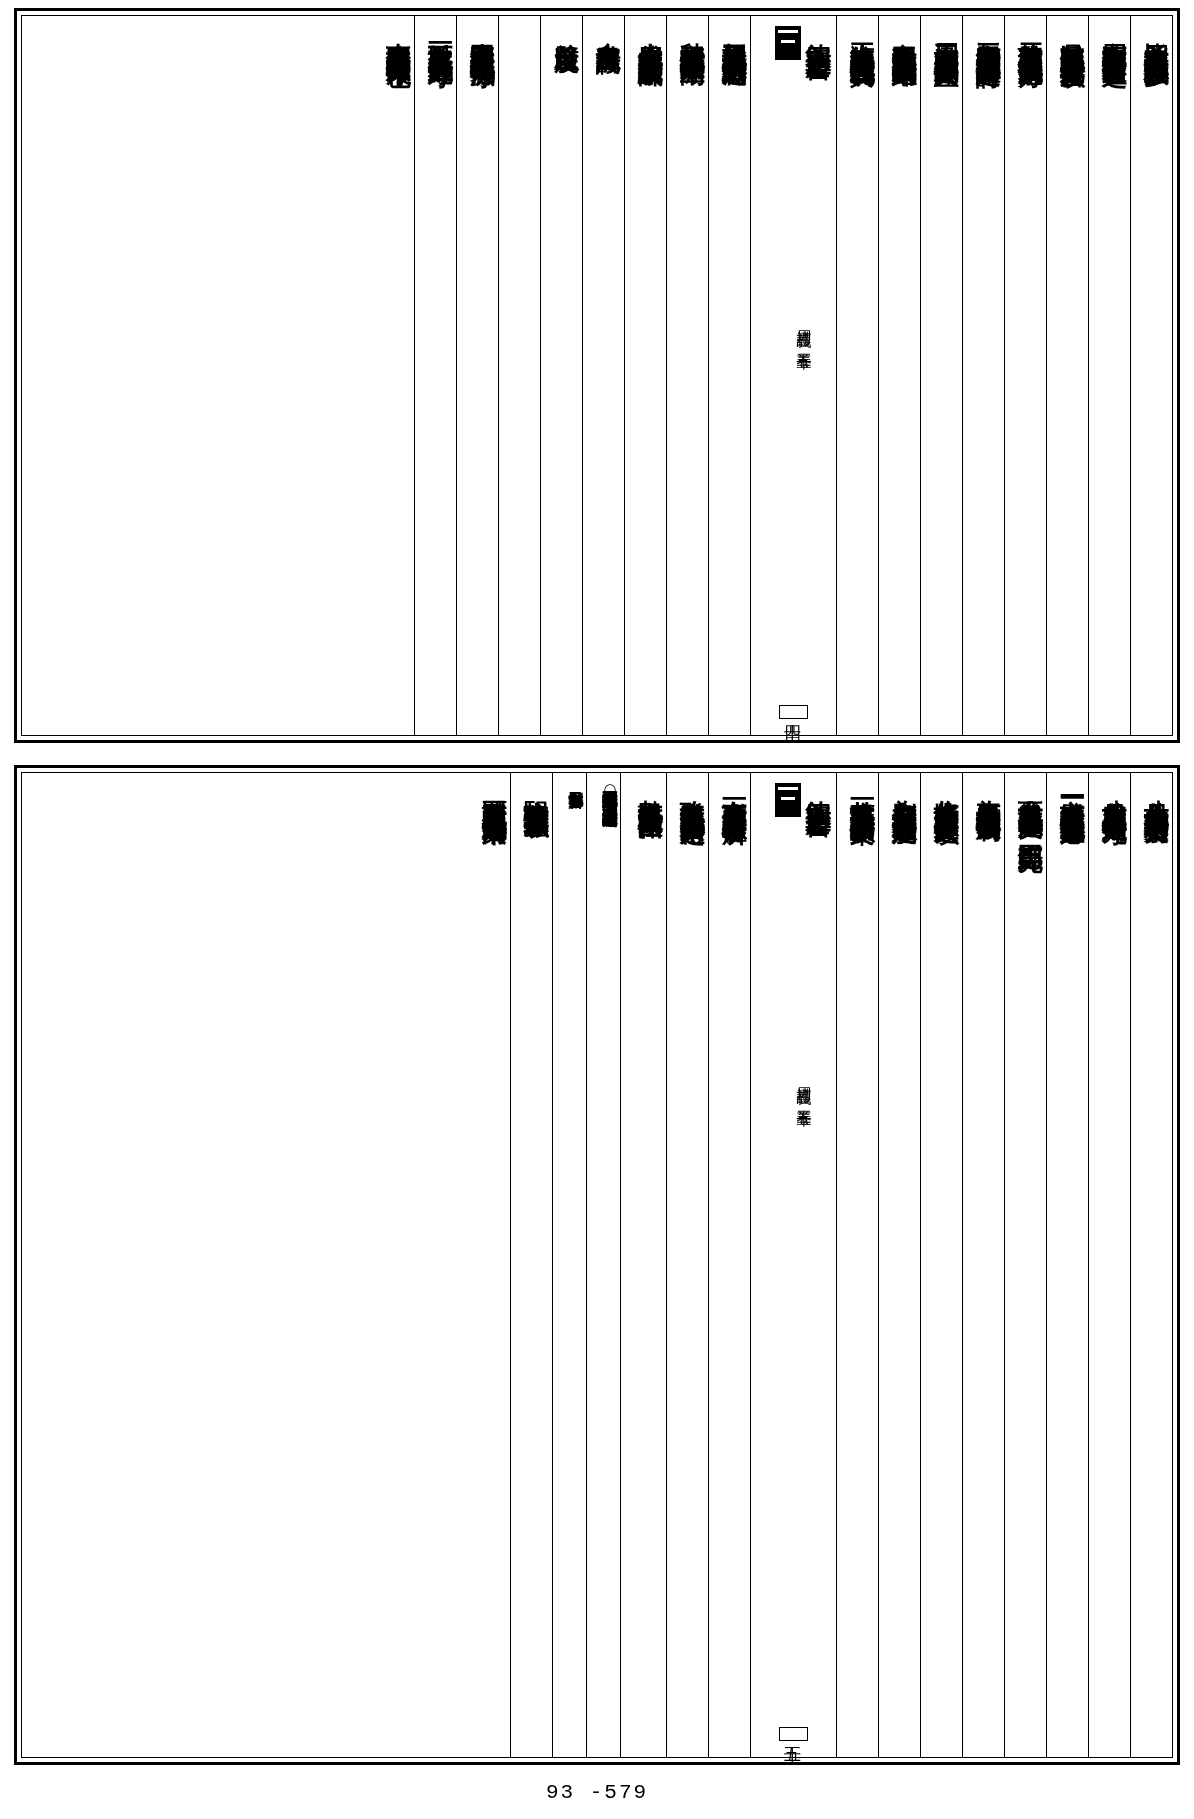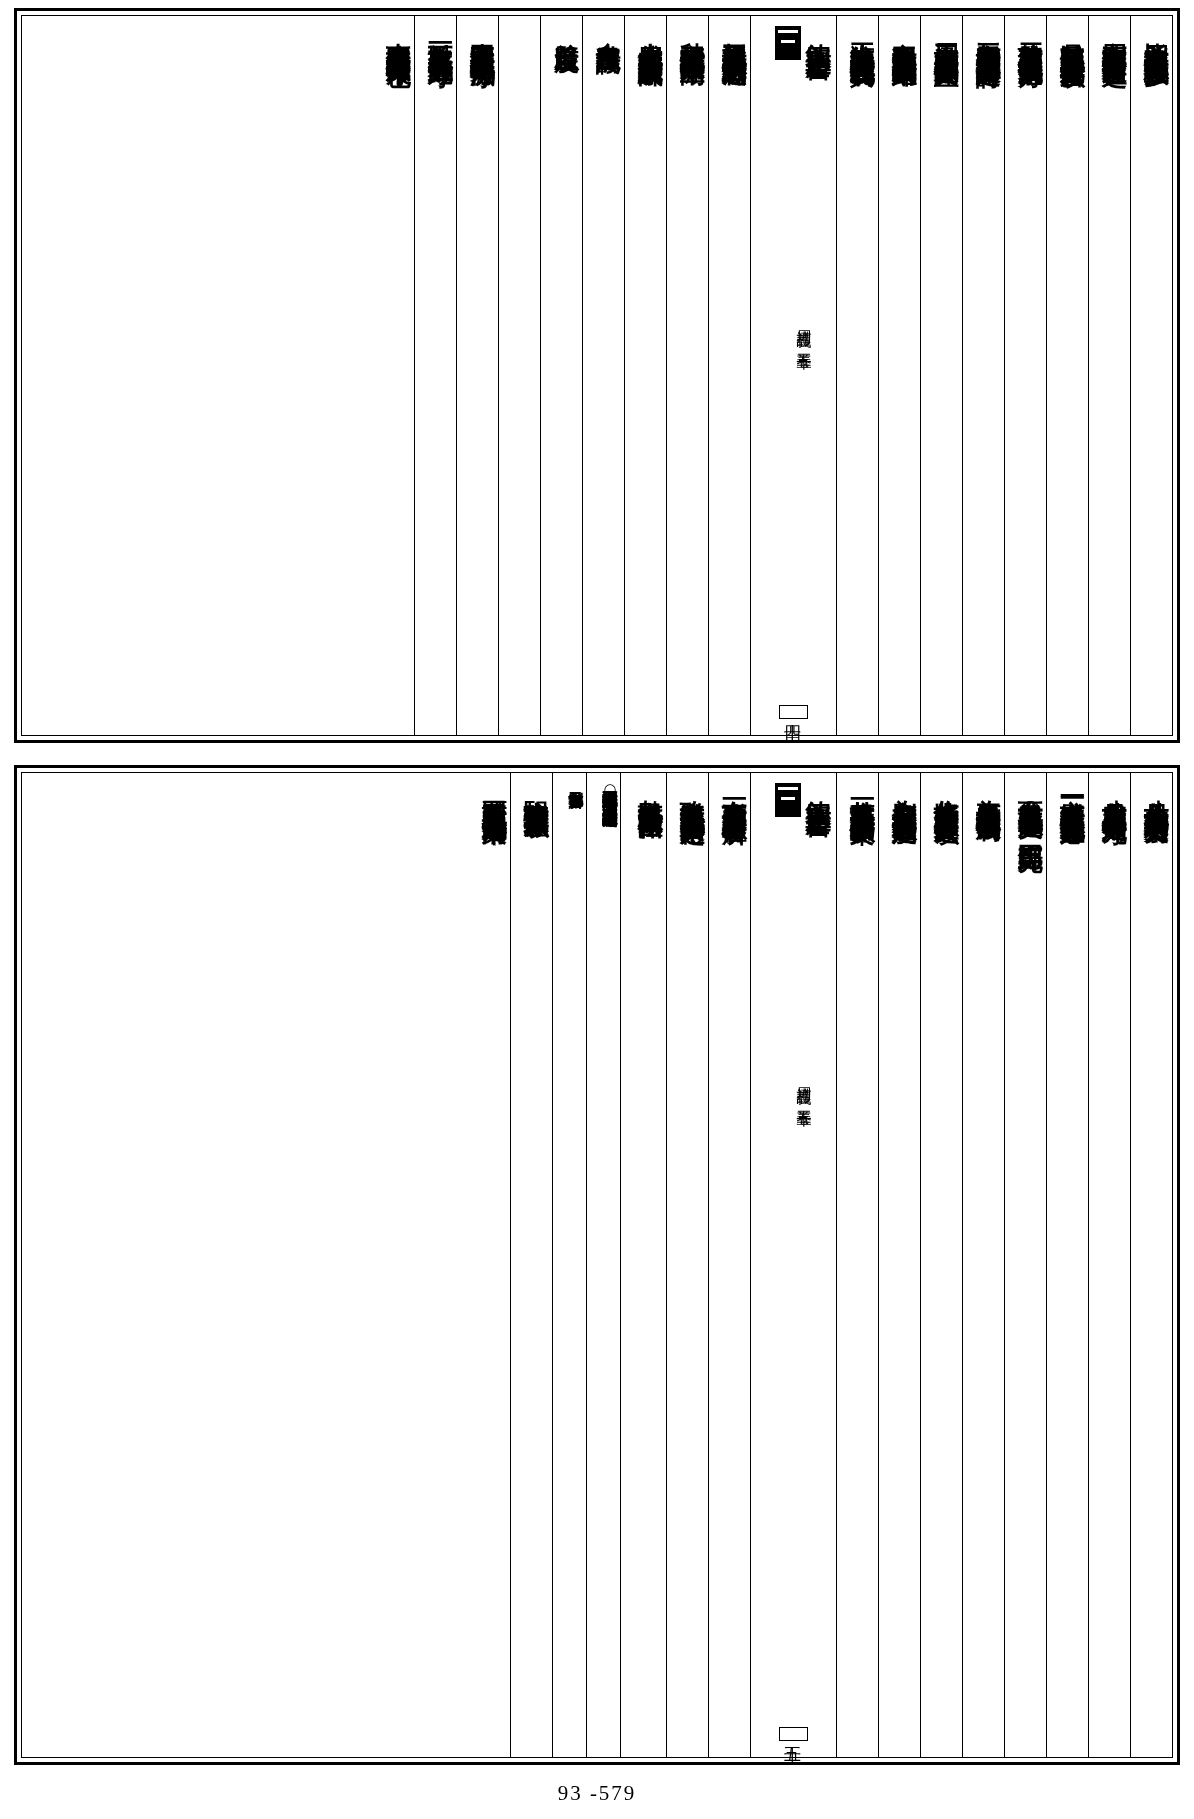--- a/index.html
+++ b/index.html
@@ -152,21 +152,21 @@
     font-size: 25px;
   }
   .inline-note .big {
     display: block;
   }
   .footer {
     text-align: center;
     font-size: 21px;
     letter-spacing: 2px;
     margin-top: 16px;
-    font-family: Liberation Serif, serif;
+    font-family: Liberation Mono, monospace;
     color: #000;
   }
 </style>
 </head>
 <body>
 
 <div class="page">
 
   <div class="block" id="block-top">
     <div class="block-inner">

